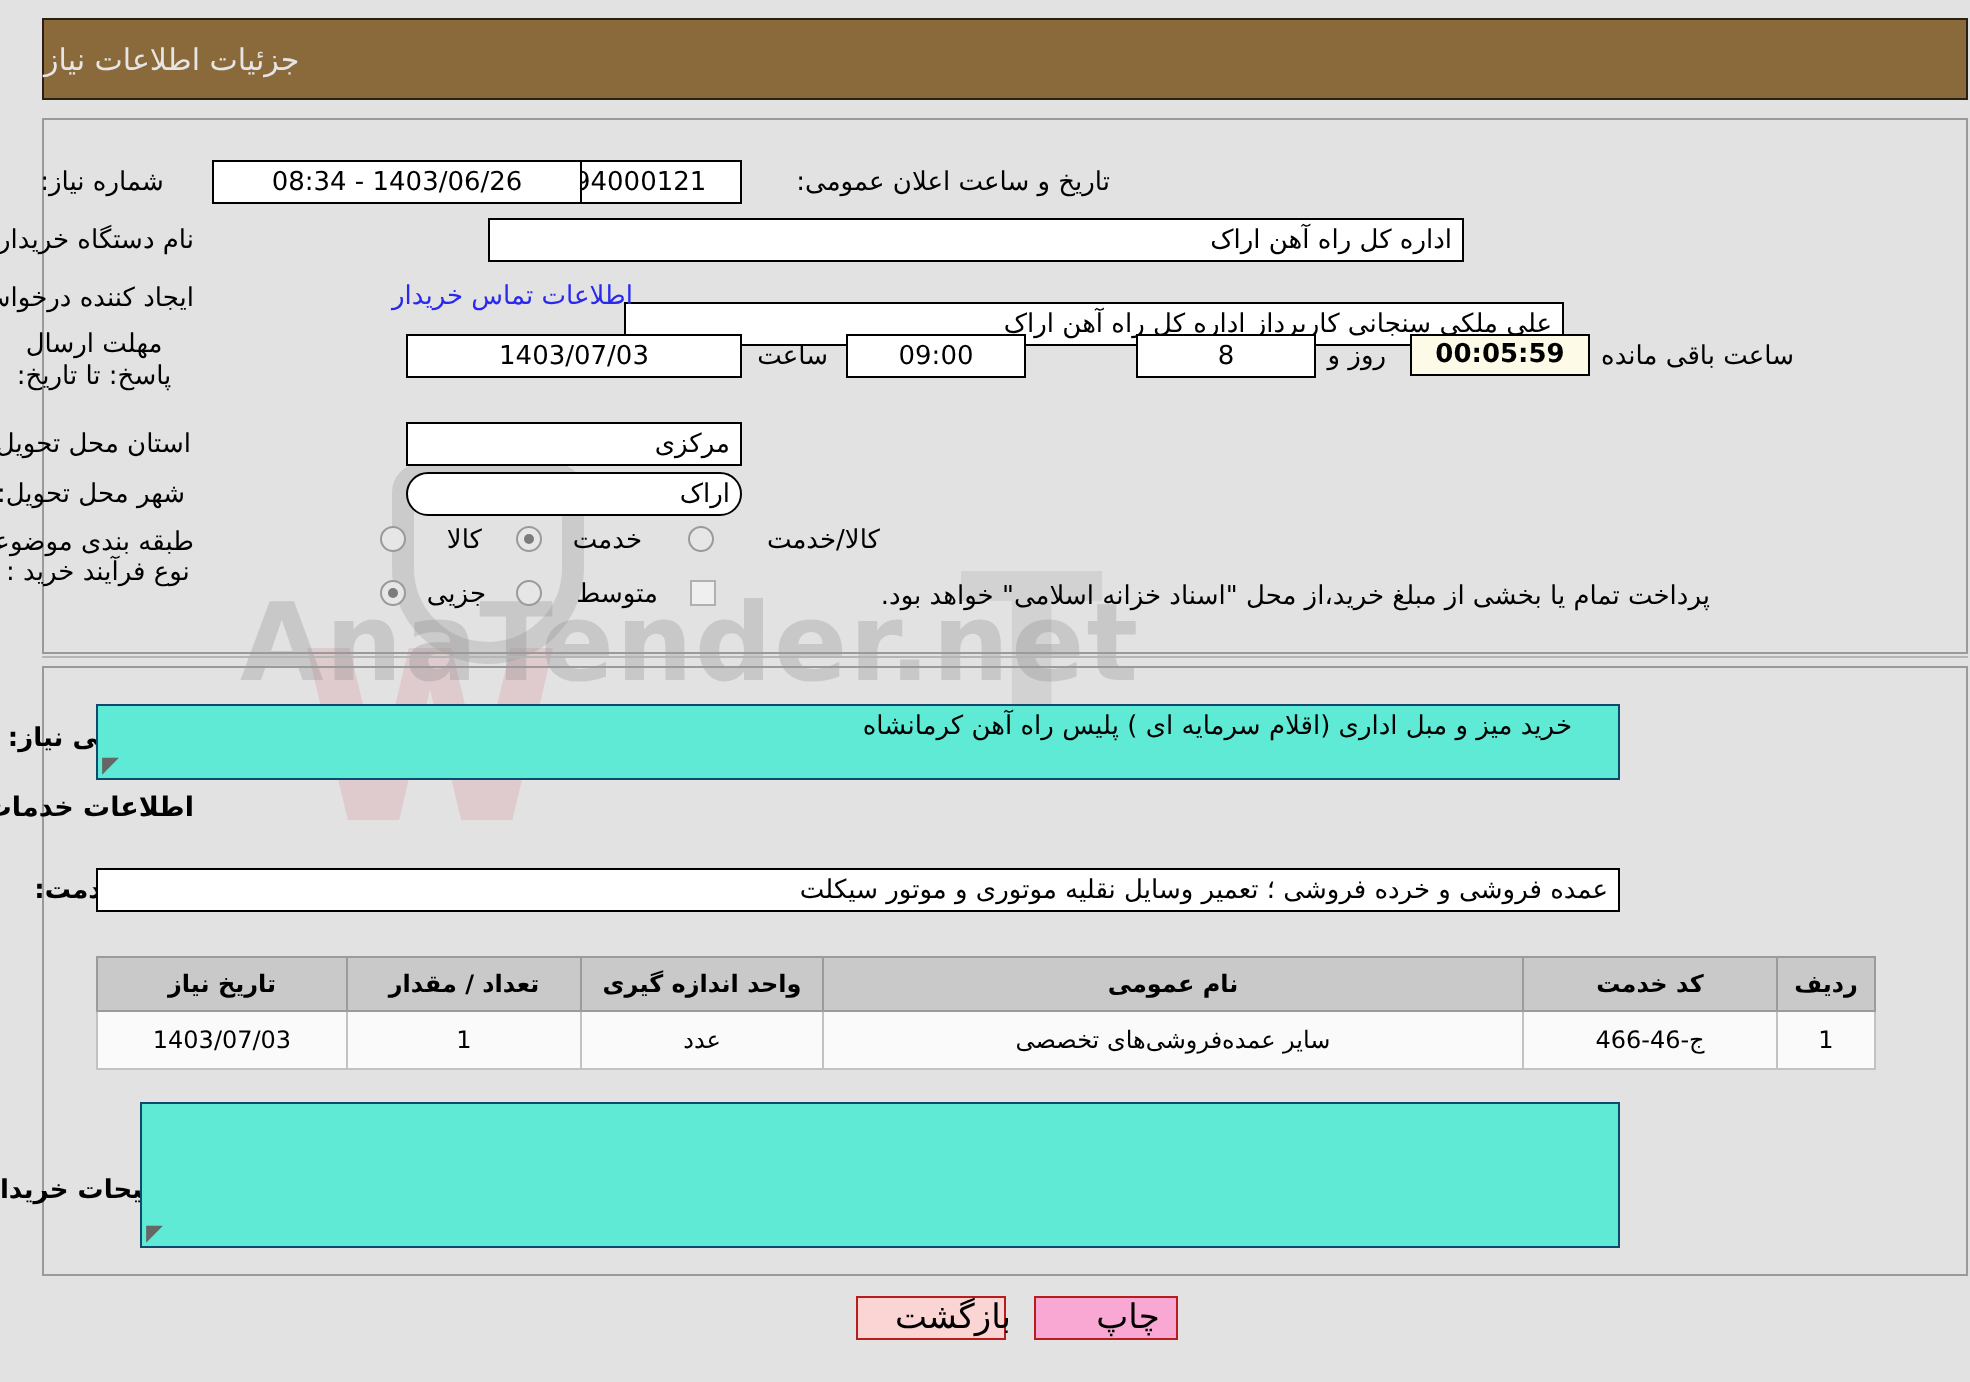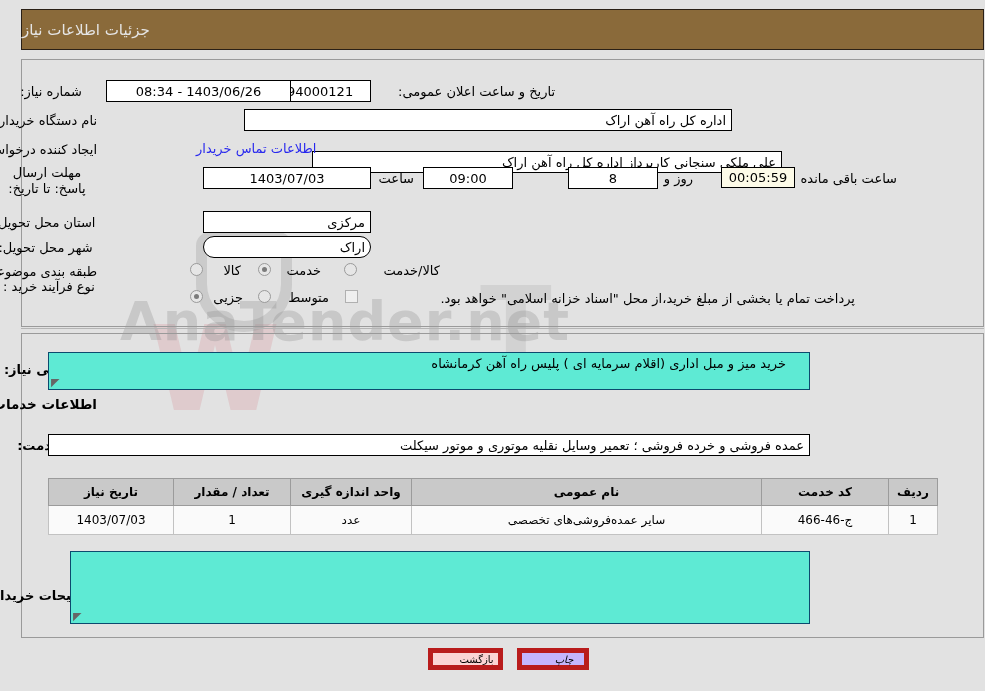--- a/index.html
+++ b/index.html
@@ -252,33 +252,32 @@
     border: 1px solid #c2c2c2;
     height: 28px;
     text-align: center;
     font-size: 12px;
     padding: 0 4px;
   }
 
   
   .btn {
     position: absolute;
-    border: 5px solid #b91c1c;
-    box-sizing: border-box;
-    font-size: 10px;
+    border: 1px solid #b91c1c;
+    box-sizing: border-box;
+    font-size: 17px;
     display: flex;
     align-items: center;
     justify-content: center;
     cursor: pointer;
     z-index: 9;
     padding-left: 22px;
   }
   .btn-print {
-    background: #c4b5fd;
-    font-style: italic;
+    background: #f9a8d4;
   }
   .btn-back {
     background: #fbd4d4;
   }
 
   .hline {
     position: absolute;
     height: 0;
     border-top: 1px solid #b5b5b5;
     z-index: 6;
@@ -312,21 +311,21 @@
 <div class="lbl" style="right:888px; top:142px; width:110px;">ایجاد کننده درخواست:</div>
 <div class="fld right" style="left:312px; top:138px; width:470px; height:22px;margin-top:13px;">علی ملکی سنجانی کاربرداز اداره کل راه آهن اراک</div>
 <div class="linklike" style="left:196px; top:141px;">اطلاعات تماس خریدار</div>
 
 <div class="lbl" style="right:888px; top:165px; width:100px; line-height:16px; white-space:normal;">مهلت ارسال پاسخ: تا تاریخ:</div>
 <div class="fld center" style="right:614px; top:167px; width:168px; height:22px;">1403/07/03</div>
 <div class="inline-txt" style="right:571px; top:171px;">ساعت</div>
 <div class="fld center" style="right:472px; top:167px; width:90px; height:22px;">09:00</div>
 <div class="fld center" style="right:327px; top:167px; width:90px; height:22px;">8</div>
 <div class="inline-txt" style="right:292px; top:171px;">روز و</div>
-<div class="fld center cream" style="right:190px; top:167px; width:74px; height:21px;">00:05:59</div>
+<div class="fld center cream" style="right:190px; top:167px; width:90px; height:21px;font-weight:bold;">00:05:59</div>
 <div class="inline-txt" style="right:88px; top:171px;">ساعت باقی مانده</div>
 
 <div class="lbl" style="right:888px; top:215px; width:105px;">استان محل تحویل:</div>
 <div class="fld right" style="right:614px; top:211px; width:168px; height:22px;">مرکزی</div>
 
 <div class="lbl" style="right:888px; top:240px; width:103px;">شهر محل تحویل:</div>
 <div class="fld right" style="right:614px; top:236px; width:168px; height:22px;border-radius:11px;">اراک</div>
 
 <div class="lbl" style="right:888px; top:264px; width:105px;">طبقه بندی موضوعی:</div>
 <div class="radio" style="right:782px; top:263px;"></div>

